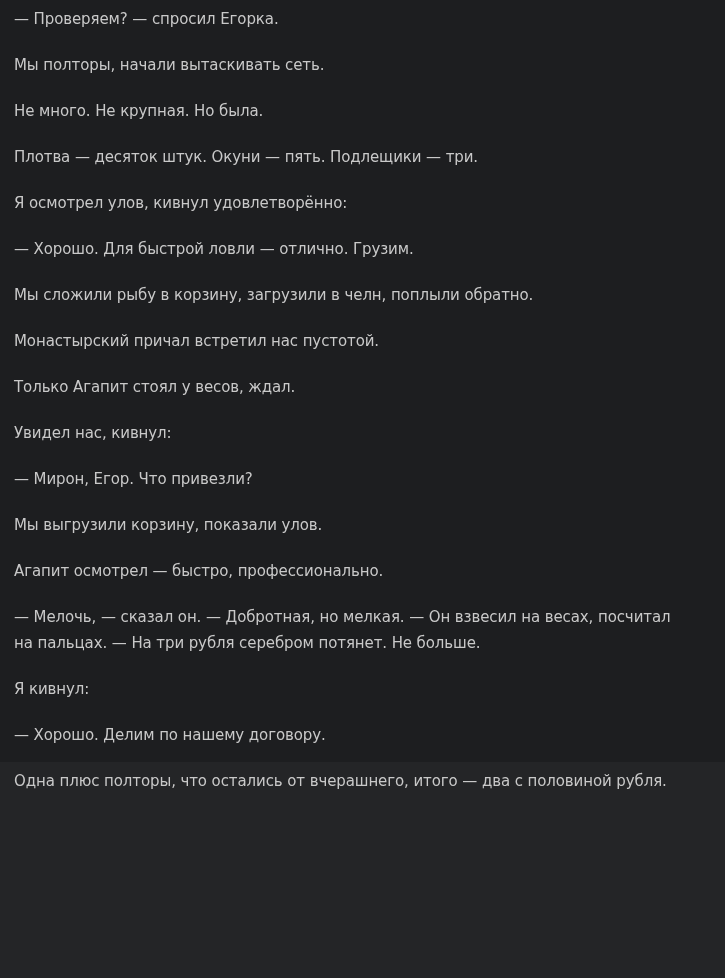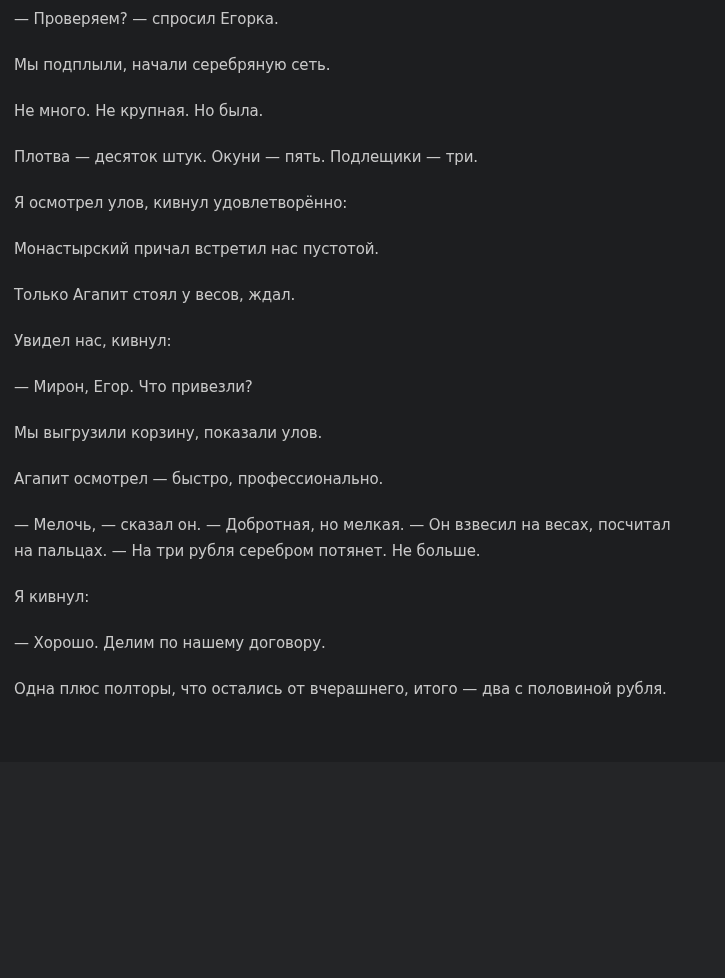--- a/index.html
+++ b/index.html
@@ -35,24 +35,26 @@
     color: var(--text-color, #c9c9c9);
     white-space: pre-line; 
   }
 </style>
 </head>
 <body>
 
 <main class="reader-page">
   <article class="chapter-text" id="paragraph-container">
       <p>— Проверяем? — спросил Егорка.</p>
-      <p>Мы подплыли, начали серебряную сеть.</p>
+      <p>Мы полторы, начали вытаскивать сеть.</p>
       <p>Не много. Не крупная. Но была.</p>
       <p>Плотва — десяток штук. Окуни — пять. Подлещики — три.</p>
       <p>Я осмотрел улов, кивнул удовлетворённо:</p>
+      <p>— Хорошо. Для быстрой ловли — отлично. Грузим.</p>
+      <p>Мы сложили рыбу в корзину, загрузили в челн, поплыли обратно.</p>
       <p>Монастырский причал встретил нас пустотой.</p>
       <p>Только Агапит стоял у весов, ждал.</p>
       <p>Увидел нас, кивнул:</p>
       <p>— Мирон, Егор. Что привезли?</p>
       <p>Мы выгрузили корзину, показали улов.</p>
       <p>Агапит осмотрел — быстро, профессионально.</p>
       <p>— Мелочь, — сказал он. — Добротная, но мелкая. — Он взвесил на весах, посчитал
 на пальцах. — На три рубля серебром потянет. Не больше.</p>
       <p>Я кивнул:</p>
       <p>— Хорошо. Делим по нашему договору.</p>

